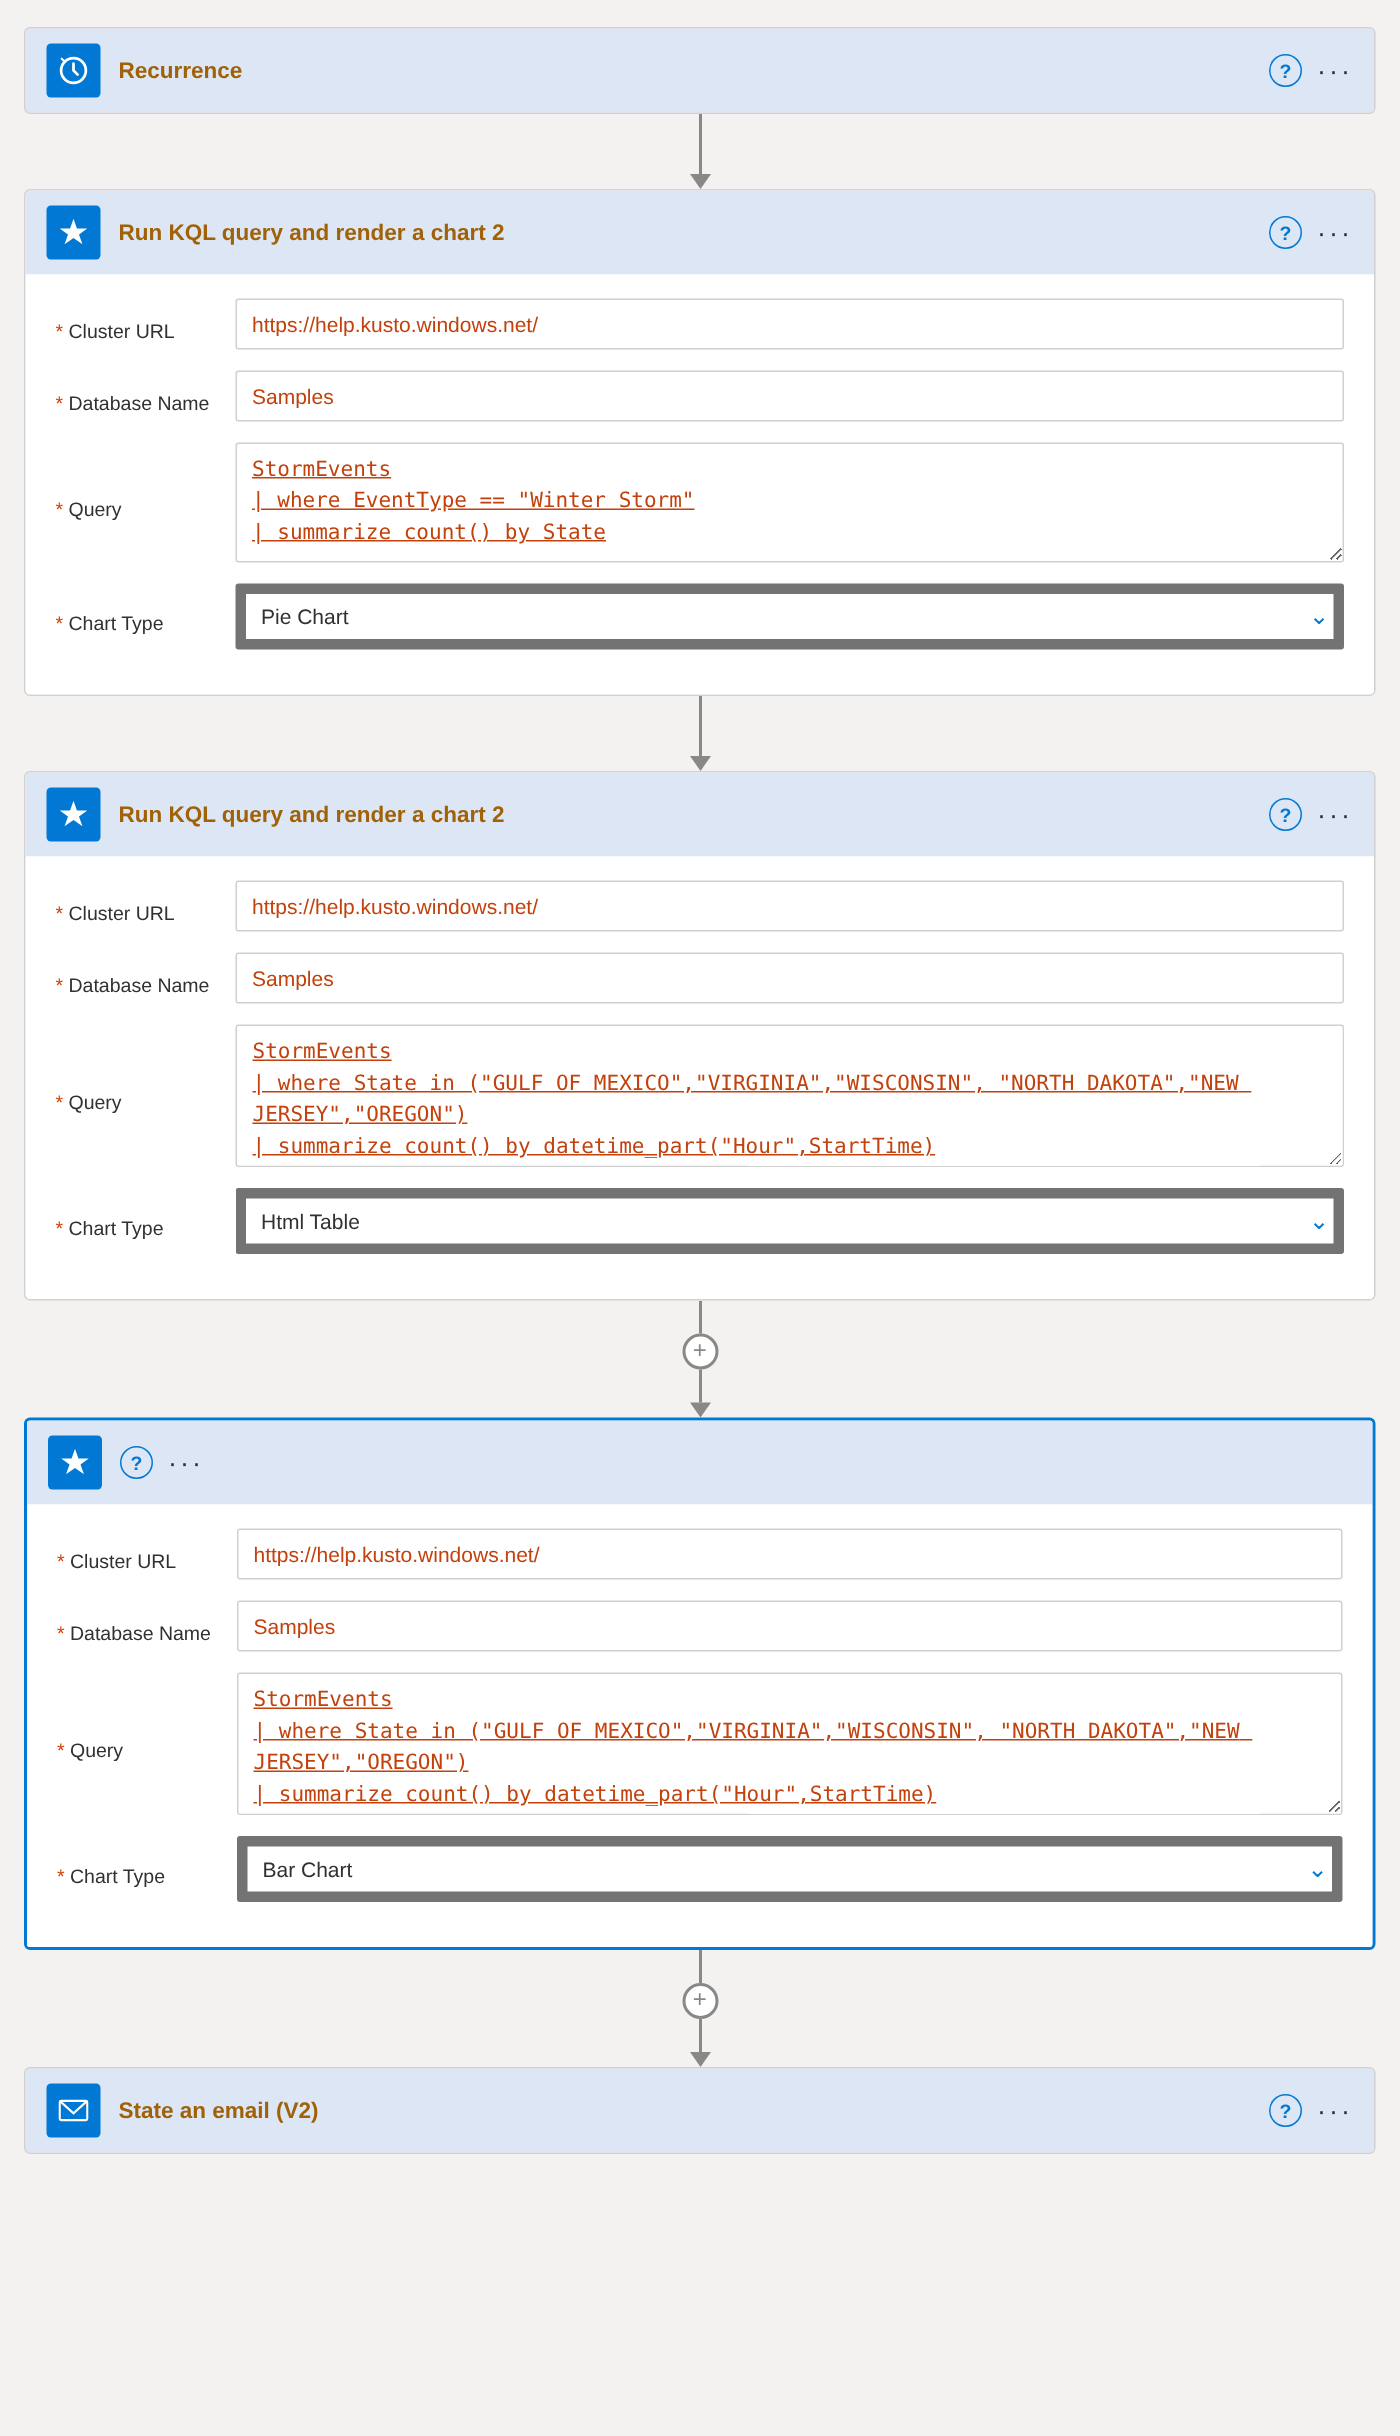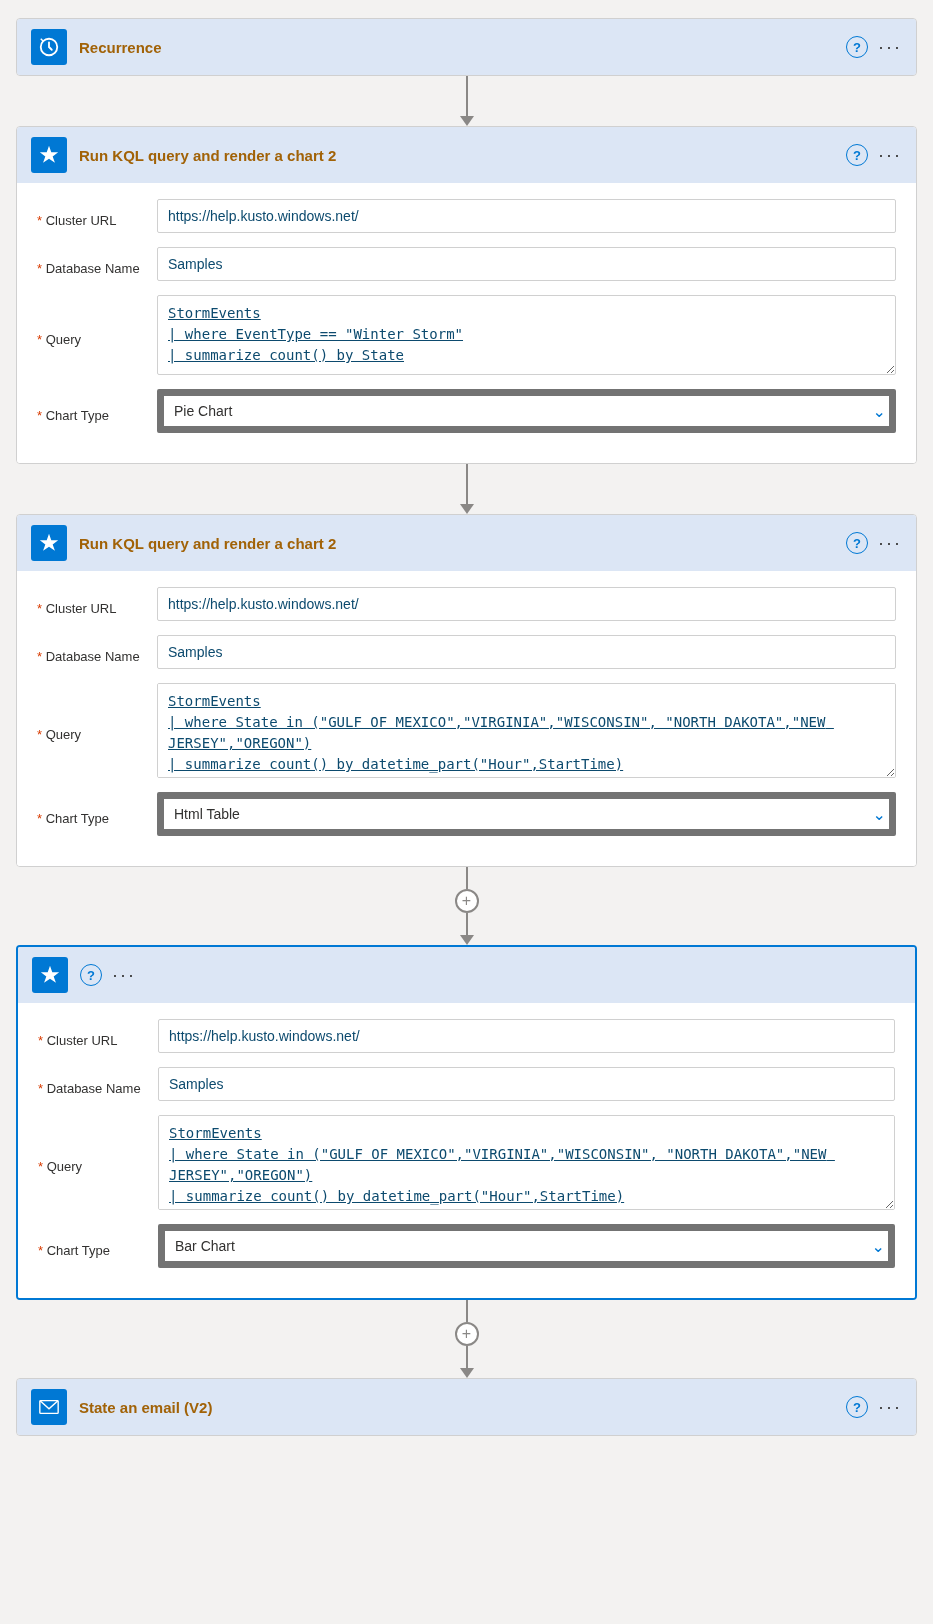--- a/index.html
+++ b/index.html
@@ -127,21 +127,21 @@
       padding-top: 8px;
       font-size: 13px;
       color: #323130;
     }
     .field-input {
       flex: 1;
       border: 1px solid #d0d0d0;
       border-radius: 2px;
       padding: 7px 10px;
       font-size: 14px;
-      color: #0c4a6e;
+      color: #c2410c;
       background: #fff;
       outline: none;
       min-height: 34px;
     }
     .field-input.multiline {
       min-height: 80px;
       resize: vertical;
       line-height: 1.5;
       white-space: pre-wrap;
       text-decoration: underline;

